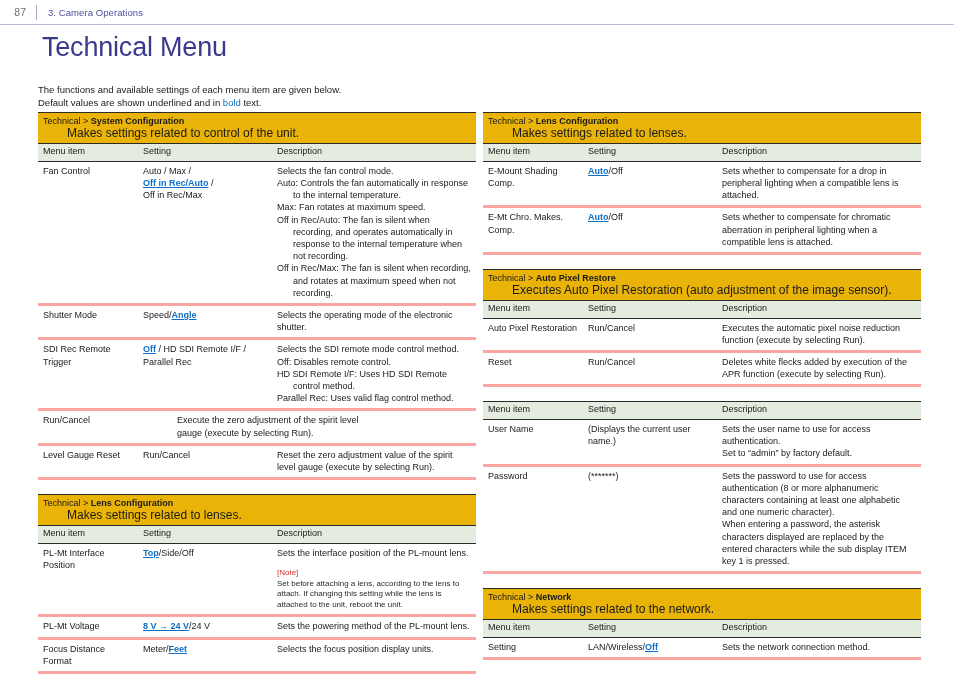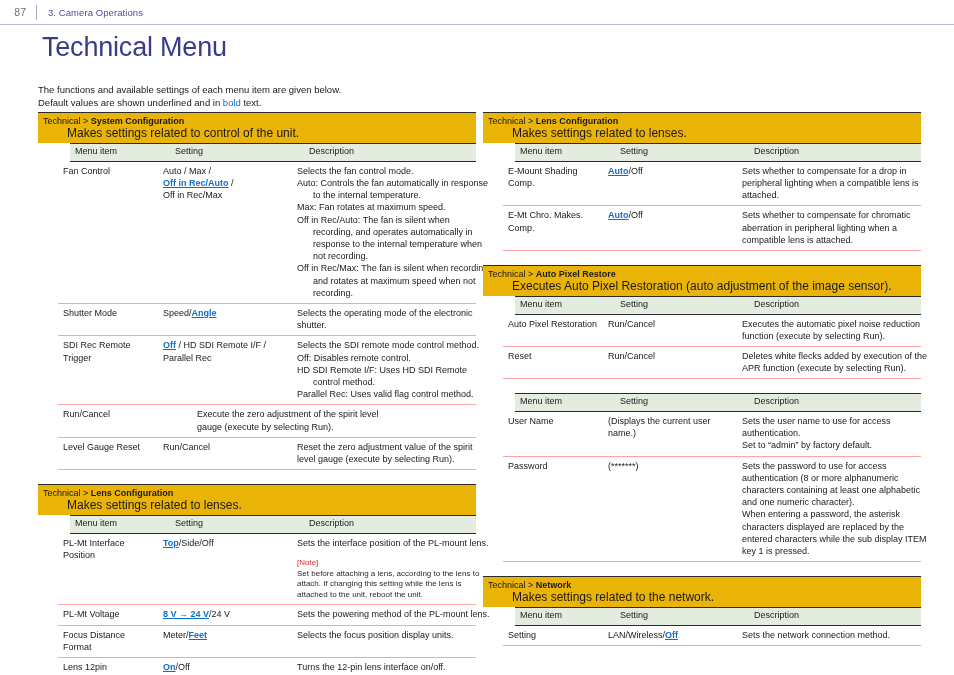--- a/index.html
+++ b/index.html
@@ -114,33 +114,31 @@
     color: #1a1a1a;
     line-height: 11.6px;
     padding-left: 24px;
   }
 
   .col-head {
     display: flex;
     background: #e3ecdf;
     border-top: 1px solid #2b2b2b;
     border-bottom: 1px solid #2b2b2b;
-    margin-left: 32px;
   }
   .col-head > div {
     font-size: 9px;
     padding: 2px 4px 3px 5px;
     box-sizing: border-box;
     line-height: 11.5px;
   }
 
   .row {
     display: flex;
-    border-bottom: 1px solid #fca5a5;
-    margin-left: 20px;
+    border-bottom: 3px solid #fca5a5;
   }
   .row > div {
     font-size: 9px;
     padding: 3px 5px 4px 5px;
     box-sizing: border-box;
     line-height: 12.2px;
   }
 
   .c-item { width: 100px; flex: none; }
   .c-set  { width: 134px; flex: none; }

